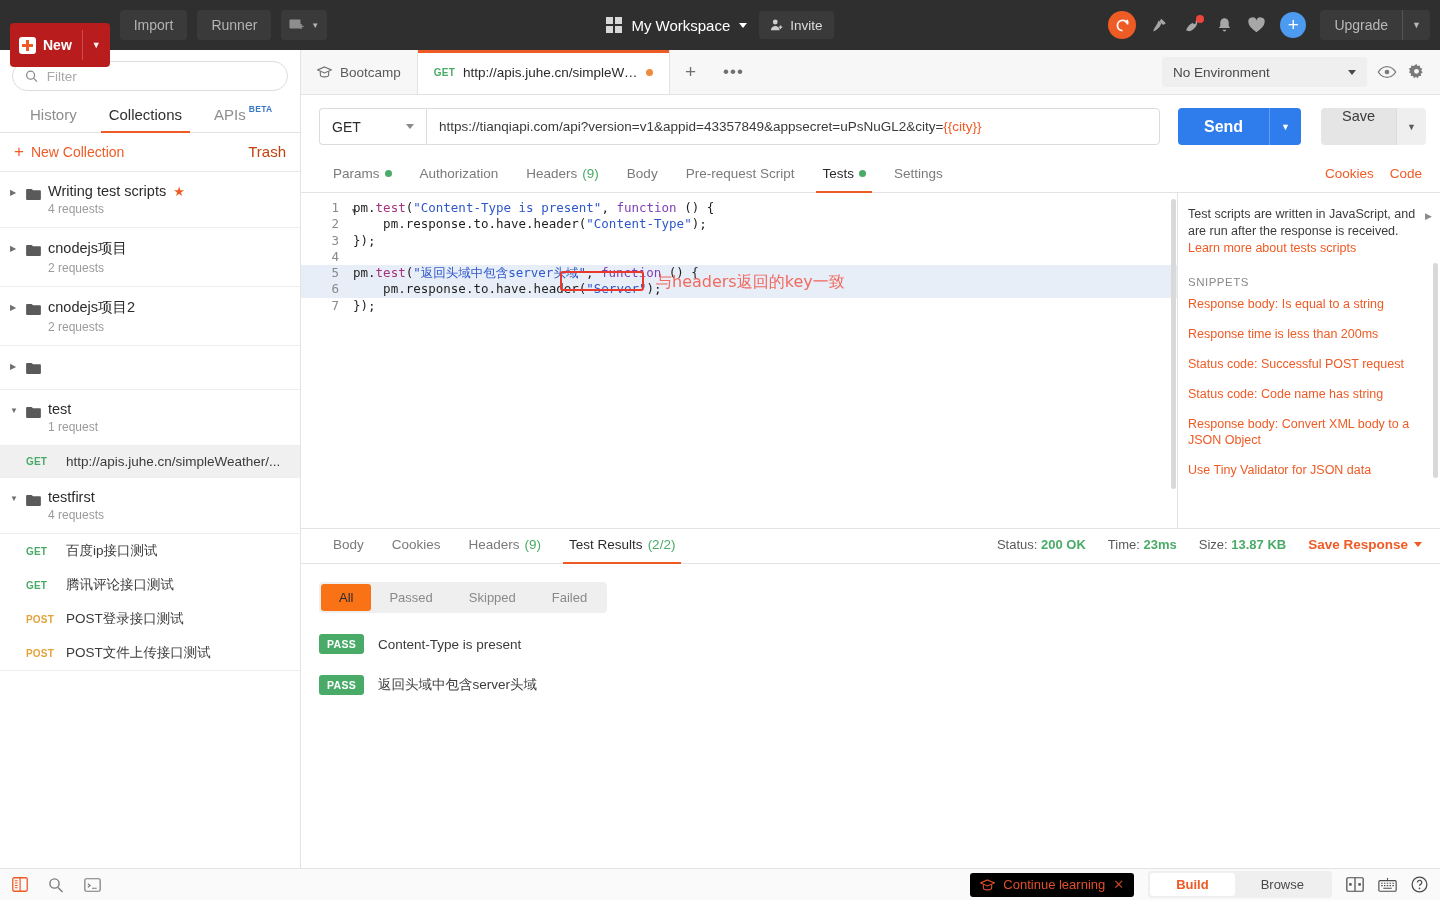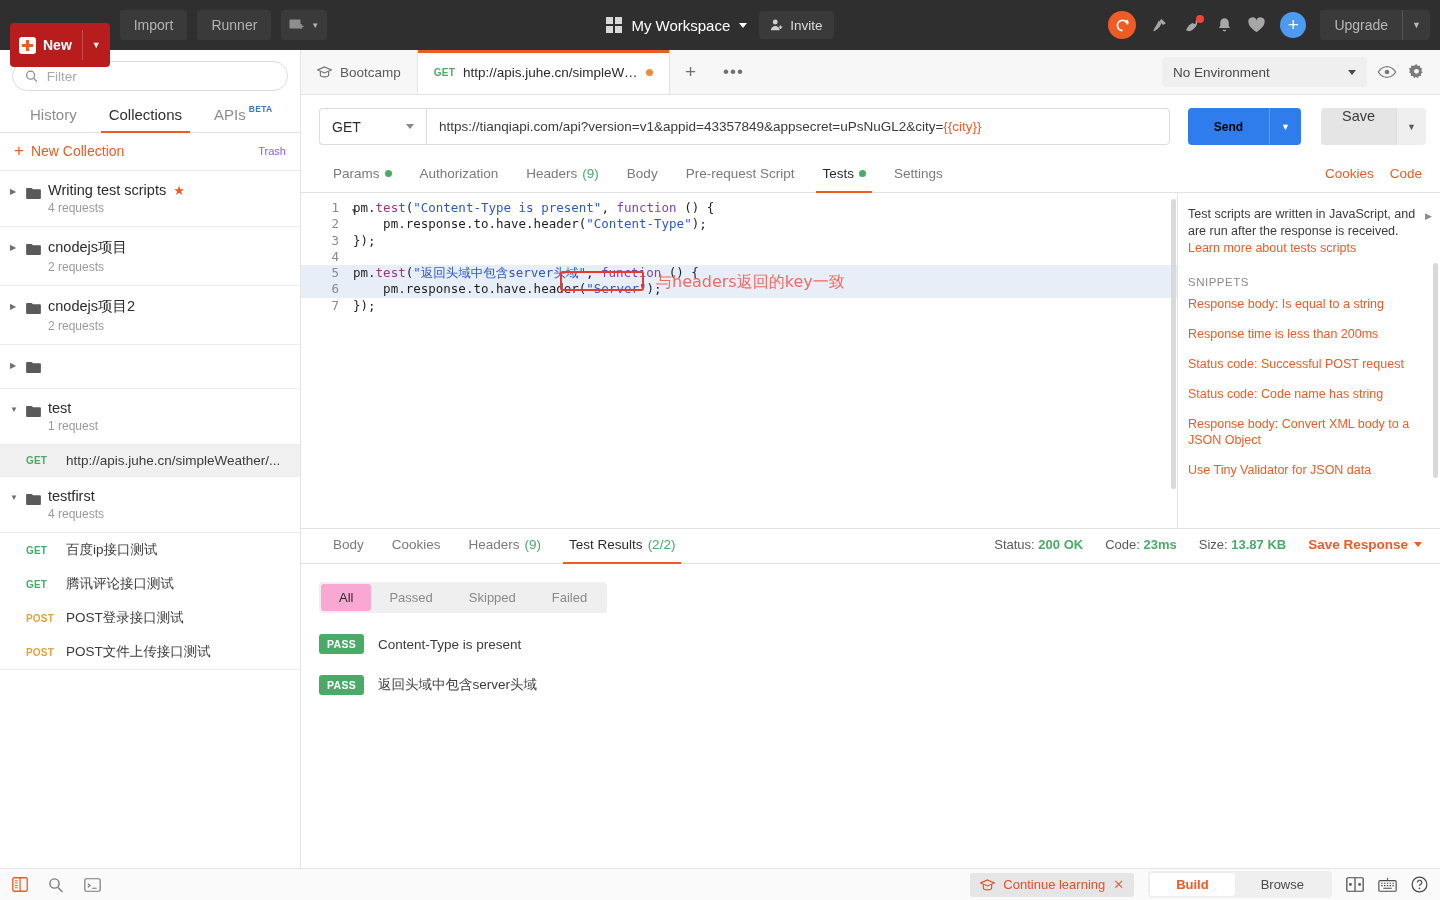--- a/index.html
+++ b/index.html
@@ -97,21 +97,21 @@
   .sb-tab.active:after {
     content: ""; position: absolute; left: 8px; right: 8px; bottom: -1px; height: 2.5px; background: #ef5b25;
   }
   .sb-tab sup { font-size: 8.5px; color: #3a78c8; font-weight: bold; letter-spacing: .3px; position: relative; top: -2px; }
   .newcoll-row {
     display: flex; align-items: center; justify-content: space-between;
     padding: 10px 14px 11px 14px; border-bottom: 1px solid #e8e8e8;
   }
   .newcoll { display: flex; align-items: center; gap: 7px; color: #ef5b25; font-size: 14px; cursor: pointer; }
   .newcoll .pl { font-size: 17px; line-height: 12px; }
-  .trash { color: #8b5cf6; font-size: 11px; cursor: pointer; }
+  .trash { color: #c2410c; font-size: 15px; cursor: pointer; }
 
   .coll-list { flex: 1; overflow-y: auto; }
   .coll-row {
     display: flex; align-items: flex-start; gap: 0; padding: 11px 12px 11px 10px;
     border-bottom: 1px solid #eeeeee; cursor: pointer;
   }
   .arrow { width: 16px; flex: none; padding-top: 5px; color: #6f6f6f; font-size: 8px; }
   .folder-ic { width: 22px; flex: none; padding-top: 3px; }
   .coll-meta { flex: 1; min-width: 0; }
   .coll-name { font-size: 14.5px; color: #2b2b2b; display: flex; align-items: center; gap: 7px; }
@@ -156,21 +156,21 @@
     padding: 0 12px; font-size: 14px; color: #2b2b2b; cursor: pointer; background: #fff;
   }
   .url-input {
     flex: 1; height: 37px; border: 1px solid #dcdcdc; border-radius: 0 4px 4px 0; padding: 0 12px;
     display: flex; align-items: center; font-size: 13.5px; color: #3b3b3b; overflow: hidden;
     white-space: nowrap; background: #fff; margin-left: -10px;
   }
   .url-var { color: #ef5b25; }
   .send-grp { display: flex; align-items: center; margin-left: 8px; }
   .send-btn {
-    height: 37px; background: #2f7ded; color: #000000; font-size: 12px; font-weight: bold;
+    height: 37px; background: #2f7ded; color: #ffffff; font-size: 16px; font-weight: bold;
     display: flex; align-items: center; padding: 0 26px; border-radius: 4px 0 0 4px; cursor: pointer;
   }
   .send-car {
     height: 37px; background: #2f7ded; color: #fff; display: flex; align-items: center; padding: 0 11px;
     border-radius: 0 4px 4px 0; border-left: 1px solid rgba(255,255,255,.25); cursor: pointer; font-size: 9px;
   }
   .save-grp { display: flex; align-items: center; margin-left: 10px; }
   .save-btn {
     height: 37px; background: #e5e5e5; color: #3b3b3b; font-size: 14.5px; display: flex; align-items: flex-start;
     padding: 0 21px; border-radius: 4px 0 0 4px; cursor: pointer;
@@ -229,37 +229,37 @@
 
   .resp-tabs { display: flex; align-items: flex-end; padding: 0 18px; border-bottom: 1px solid #e3e3e3; }
   .resp-right { margin-left: auto; display: flex; align-items: center; gap: 22px; padding-bottom: 11px; padding-top: 8px; font-size: 13px; }
   .resp-right .lab { color: #5a5a5a; }
   .resp-right .val { color: #4aab68; font-weight: bold; }
   .save-resp { color: #ef5b25; font-size: 13.5px; font-weight: bold; cursor: pointer; display: flex; align-items: center; gap: 6px; }
 
   .results { flex: 1; min-height: 0; overflow: hidden; padding: 18px 18px 0 18px; }
   .filt-group { display: inline-flex; background: #efefef; border-radius: 4px; padding: 2px; }
   .filt { font-size: 13px; color: #8a8a8a; padding: 6px 18px; border-radius: 3px; cursor: pointer; }
-  .filt.active { background: #f9a8d4; color: #2b2b2b; }
+  .filt.active { background: #f97316; color: #2b2b2b; }
   .res-row { display: flex; align-items: center; gap: 14px; margin-top: 21px; }
   .pass-badge {
     background: #4aab68; color: #fff; font-size: 10.5px; font-weight: bold; letter-spacing: .3px;
     padding: 4px 8px; border-radius: 3px;
   }
   .res-name { font-size: 13.5px; color: #3b3b3b; }
 
   
   .statusbar {
     height: 32px; border-top: 1px solid #e3e3e3; display: flex; align-items: center;
     padding: 0 12px; gap: 20px; background: #fafafa; flex: none;
   }
   .sb-ic { color: #7a7a7a; cursor: pointer; display: flex; align-items: center; }
   .sb-right { margin-left: auto; display: flex; align-items: center; gap: 14px; }
   .cont-learn {
-    display: flex; align-items: center; gap: 8px; background: #e5e5e5; color: #e2502a;
+    display: flex; align-items: center; gap: 8px; background: #000000; color: #e2502a;
     height: 24px; padding: 0 10px; border-radius: 3px; font-size: 13px; cursor: pointer;
   }
   .cont-learn .x { font-size: 13px; opacity: .85; }
   .bb-group { display: flex; background: #efefef; border-radius: 4px; padding: 2px; }
   .bb { font-size: 13px; padding: 4px 26px; border-radius: 3px; color: #4a4a4a; cursor: pointer; }
   .bb.active { background: #fff; color: #ef5b25; font-weight: bold; }
 </style>
 </head>
 <body>
 
@@ -640,21 +640,21 @@
         <div class="rqt active">
           <span>Test Results</span>
           <span class="cnt">(2/2)</span>
         </div>
         <div class="resp-right">
           <span>
             <span class="lab">Status:</span>
             <span class="val">200 OK</span>
           </span>
           <span>
-            <span class="lab">Code:</span>
+            <span class="lab">Time:</span>
             <span class="val">23ms</span>
           </span>
           <span>
             <span class="lab">Size:</span>
             <span class="val">13.87 KB</span>
           </span>
           <span class="save-resp">
             <span>Save Response</span>
             <span class="caret"></span>
           </span>

